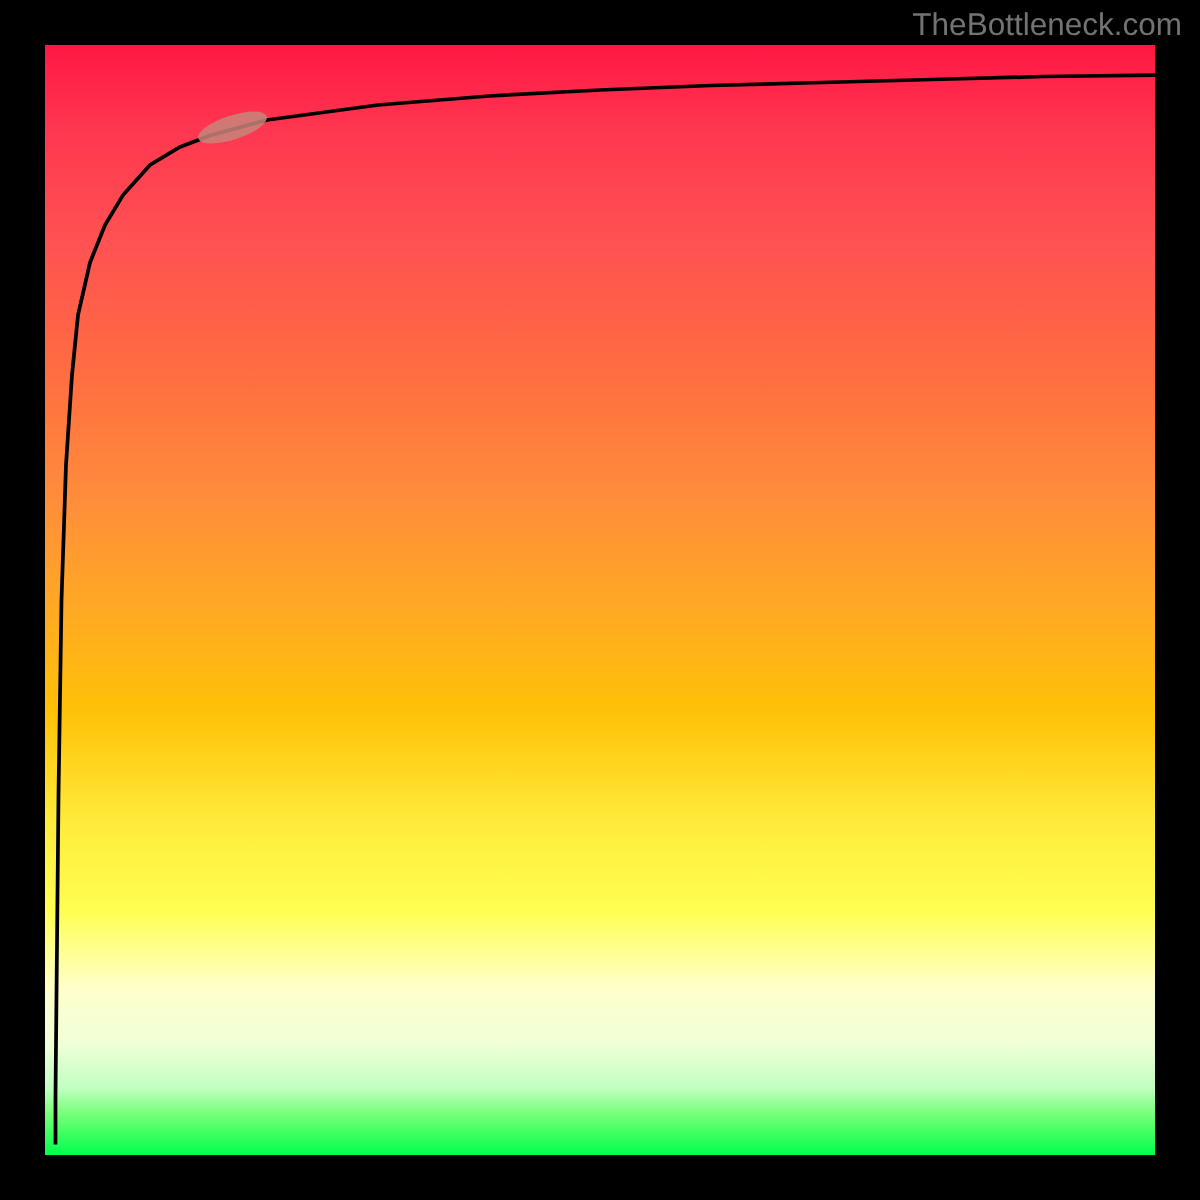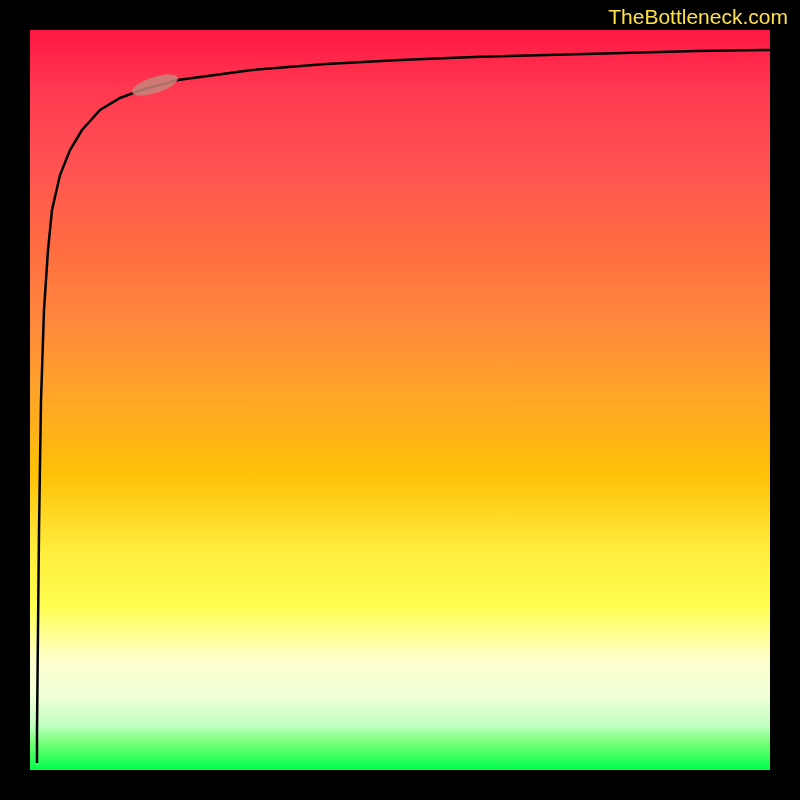--- a/index.html
+++ b/index.html
@@ -11,21 +11,21 @@
       width: 800px;
       height: 800px;
       background: #000;
       position: relative;
       font-family: Arial, sans-serif;
     }
     .watermark {
       position: absolute;
       top: 5px;
       right: 12px;
-      color: #fde047;
+      color: #737373;
       font-size: 21px;
       z-index: 10;
     }
     .chart-container {
       position: absolute;
       top: 30px;
       left: 30px;
       width: 740px;
       height: 740px;
     }

